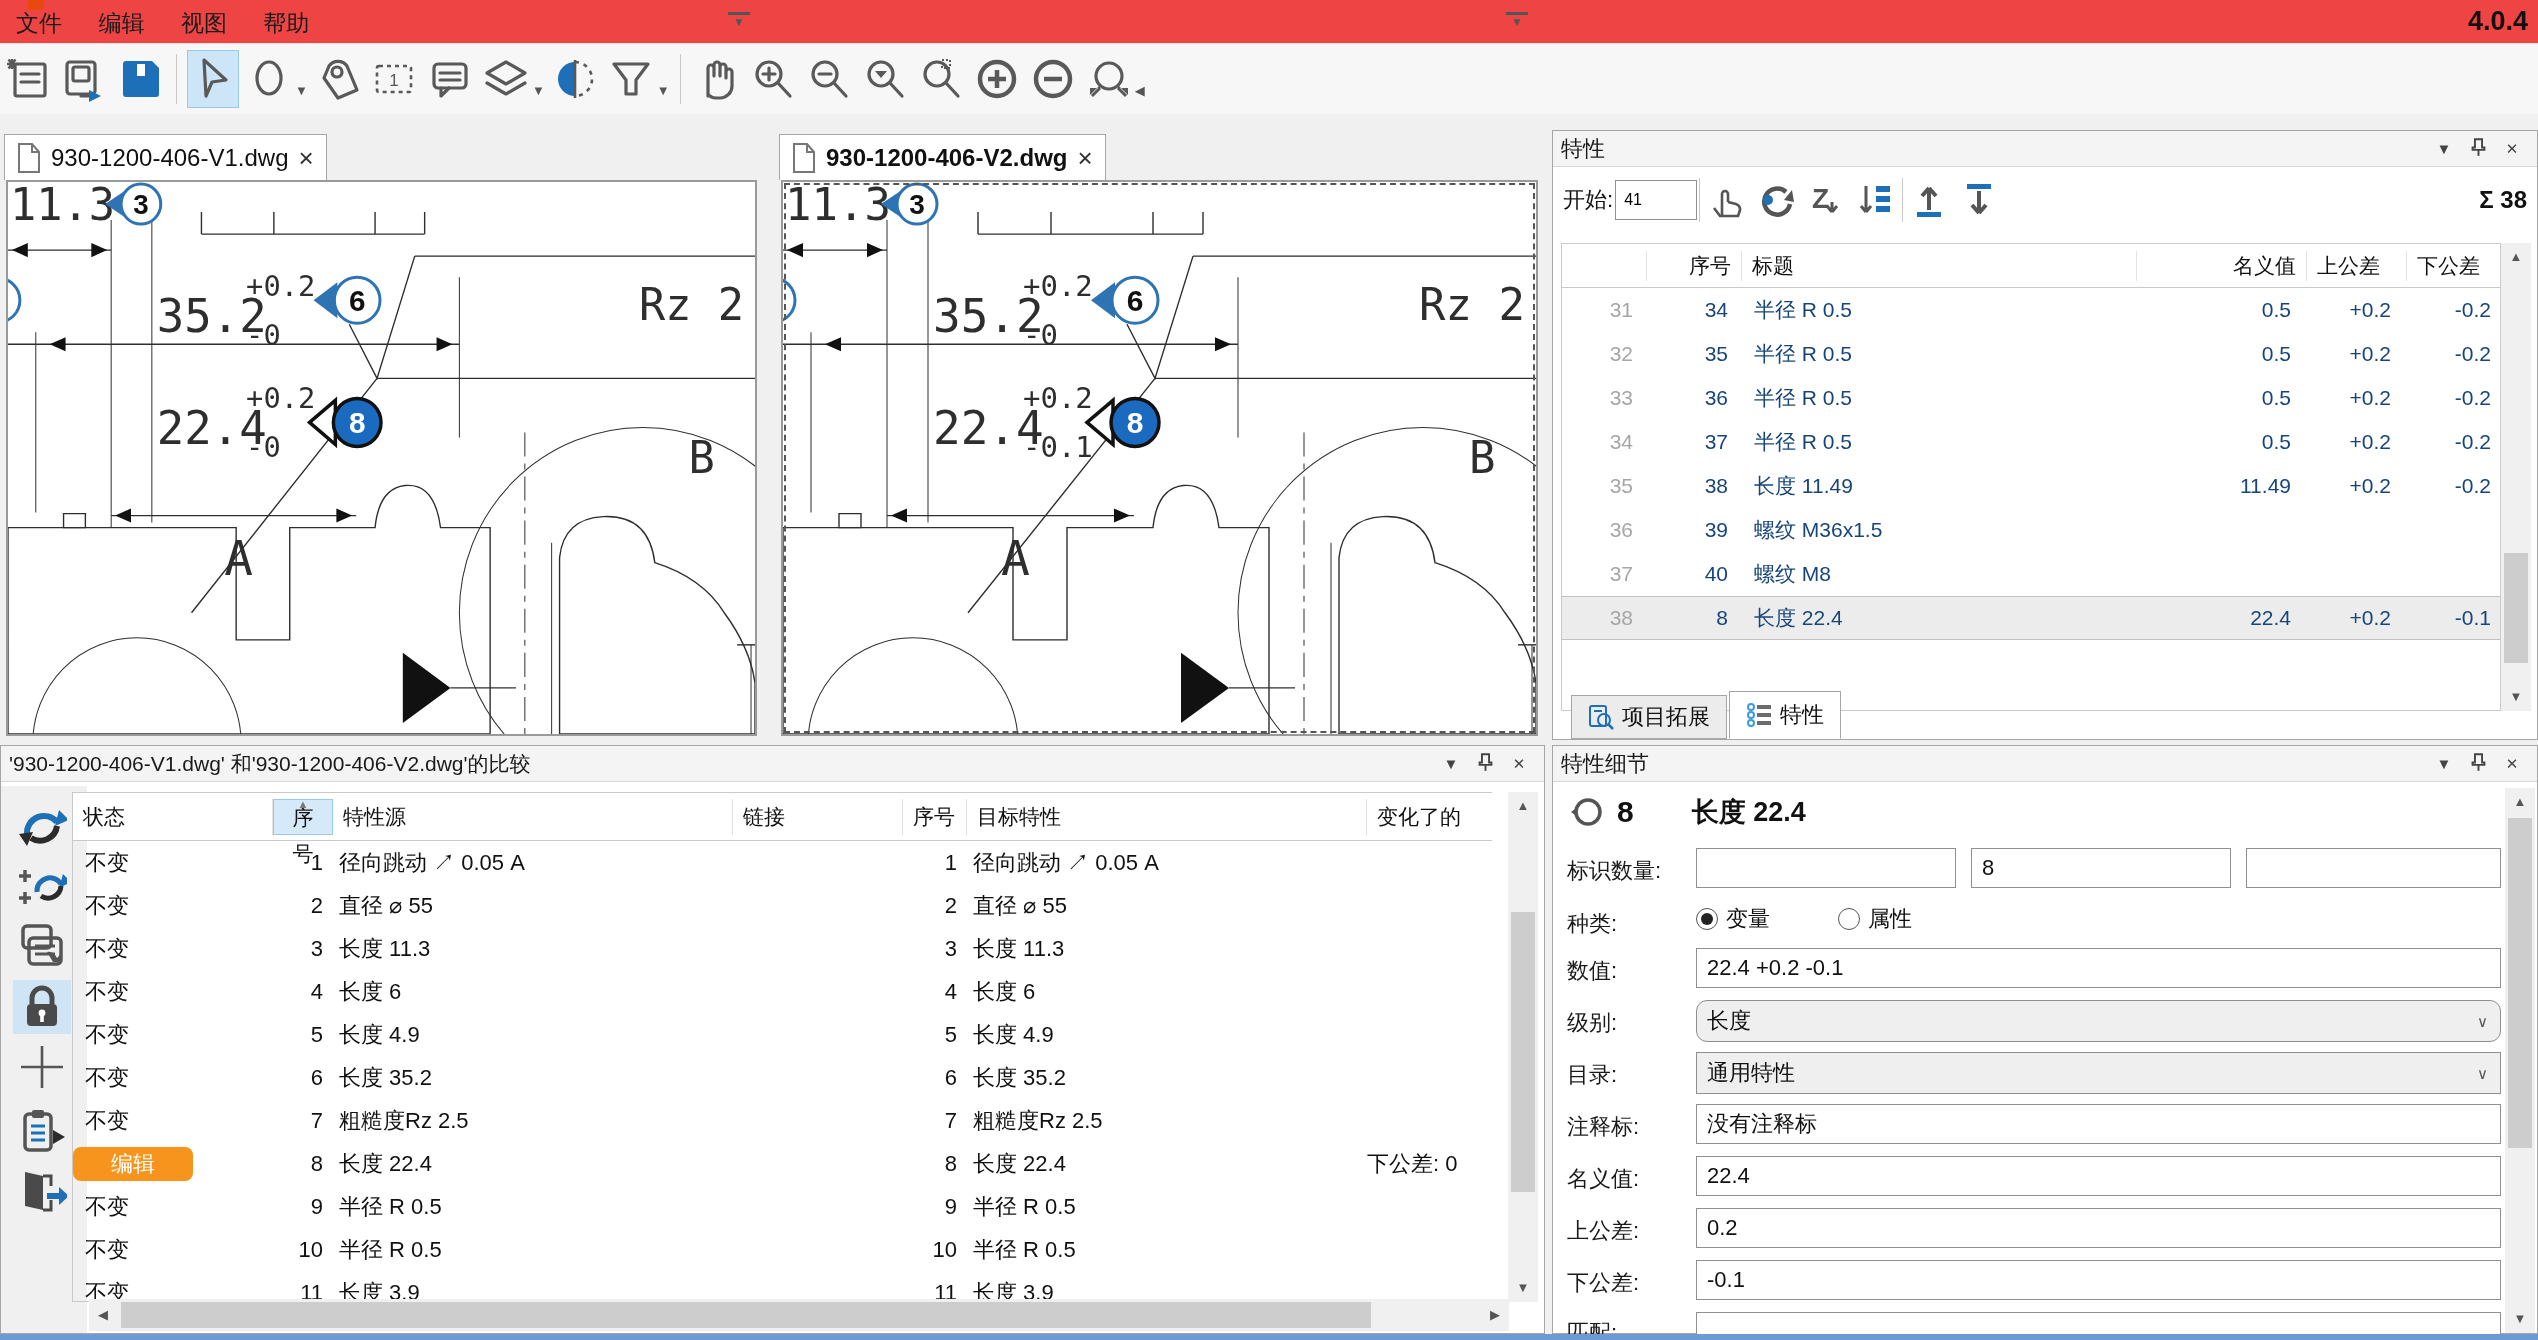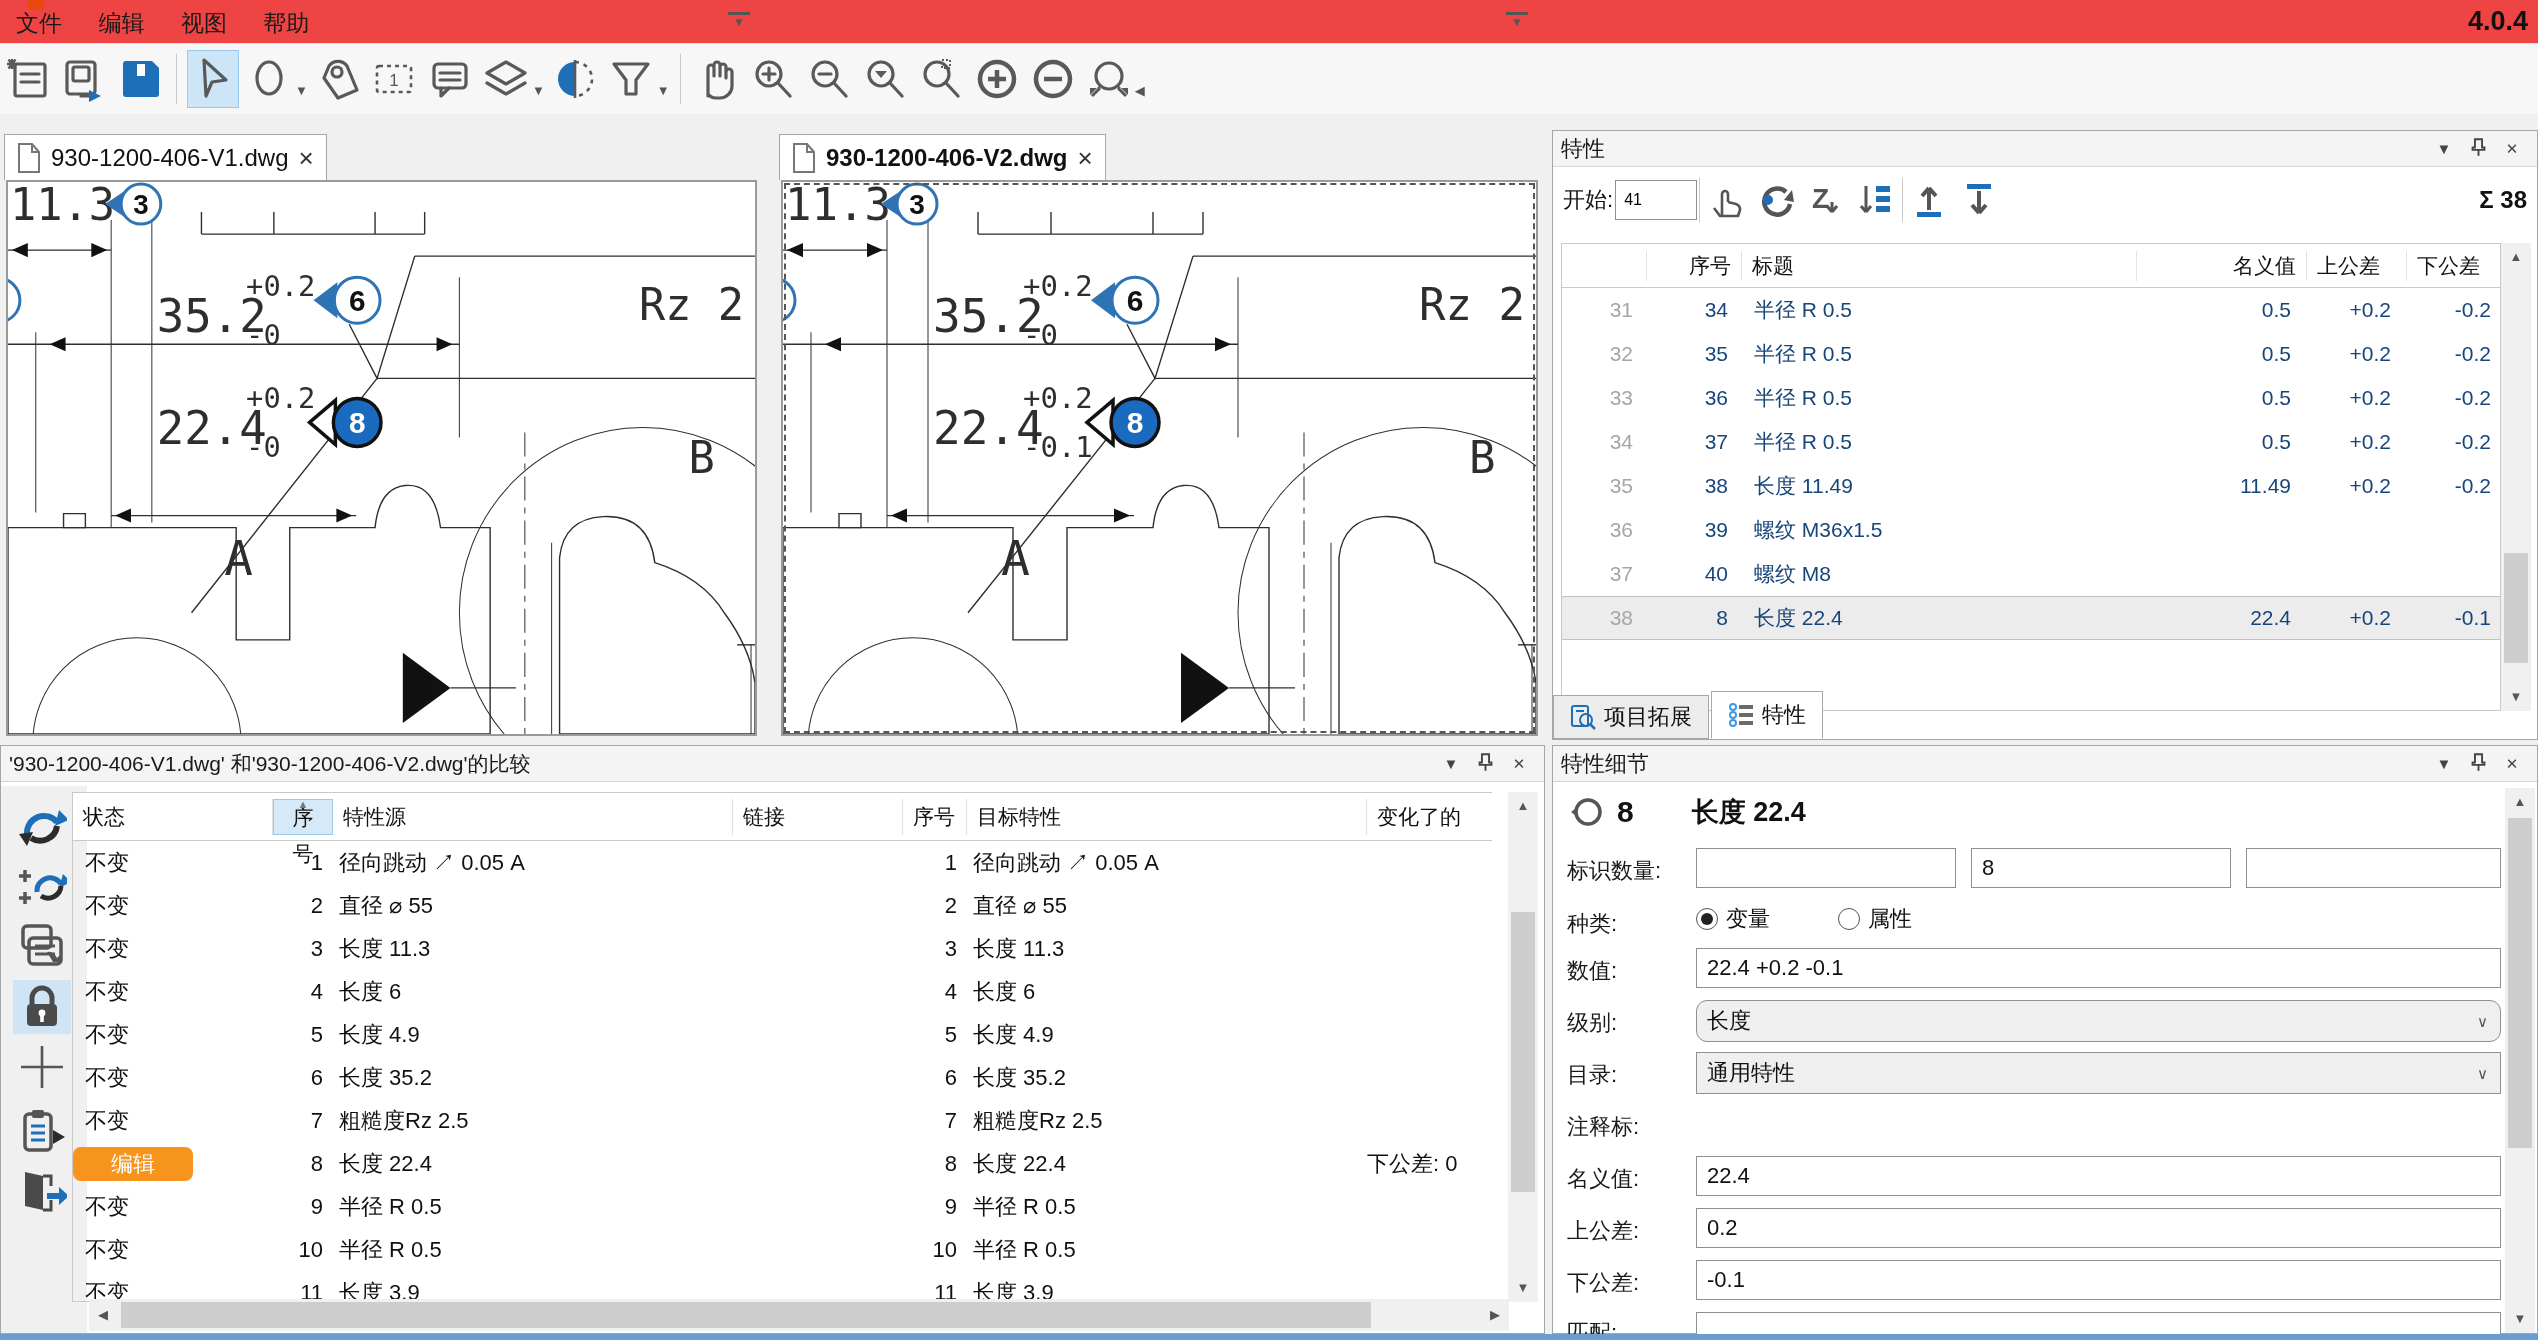--- a/index.html
+++ b/index.html
@@ -57,21 +57,21 @@
   .ptable-hd span { padding:0 10px; border-right:1px solid #e3e3e3; height:30px; line-height:30px; }
   .prow { color:#17457a; }
   .prow .rn { color:#a6a6a6; text-align:right; padding-right:14px; }
   .prow .sq { text-align:right; padding-right:14px; }
   .prow .ti { padding-left:12px; }
   .num { text-align:right; padding-right:16px; }
   .prow.selected { background:#ececec; border-top:1px solid #c2c2c2; border-bottom:1px solid #c2c2c2; }
   .vscroll { position:absolute; width:30px; background:#f0f0f0; }
   .vscroll .arr { height:28px; text-align:center; font-size:13px; color:#555; line-height:28px; }
   .vthumb { position:absolute; left:3px; width:24px; background:#cdcdcd; }
-  .btabs { display:flex; gap:2px; align-items:flex-end; height:50px; padding-left:0; }
+  .btabs { display:flex; gap:2px; align-items:flex-end; height:50px; padding-left:18px; }
   .btab { display:flex; align-items:center; gap:8px; padding:0 16px; height:44px; font-size:22px; border:1px solid #a6a6a6; background:#ececec; }
   .btab.current { background:#fff; border-bottom:1px solid #fff; height:48px; }
   .btab svg { width:26px; height:26px; }
 
   
   #cmp-title-text { font-size:21px; }
   #cmp-lefttools { position:absolute; left:0; top:40px; width:86px; bottom:0; background:#f0f0f0; }
   .side-btn { position:absolute; left:12px; width:58px; height:54px; display:flex; align-items:center; justify-content:center; }
   .side-btn svg { width:50px; height:50px; }
   .side-btn.active { background:#cfe5f5; }
@@ -796,20 +796,21 @@
     <span class="fld-label" style="top:210px;">数值:</span>
     <input class="fld-input" style="left: 143px; top: 202px; width: 805px;" value="22.4 +0.2 -0.1">
 
     <span class="fld-label" style="top:262px;">级别:</span>
     <div class="fld-select" style="left:143px;top:254px;width:805px;border-radius:11px;"><span>长度</span><span class="v-arrow">∨</span></div>
 
     <span class="fld-label" style="top:314px;">目录:</span>
     <div class="fld-select" style="left:143px;top:306px;width:805px;"><span>通用特性</span><span class="v-arrow">∨</span></div>
 
     <span class="fld-label" style="top:366px;">注释标:</span>
+    <input class="fld-input" style="left: 143px; top: 358px; width: 805px;" value="没有注释标">
 
     <span class="fld-label" style="top:418px;">名义值:</span>
     <input class="fld-input" style="left: 143px; top: 410px; width: 805px;" value="22.4">
 
     <span class="fld-label" style="top:470px;">上公差:</span>
     <input class="fld-input" style="left: 143px; top: 462px; width: 805px;" value="0.2">
 
     <span class="fld-label" style="top:522px;">下公差:</span>
     <input class="fld-input" style="left: 143px; top: 514px; width: 805px;" value="-0.1">
 

